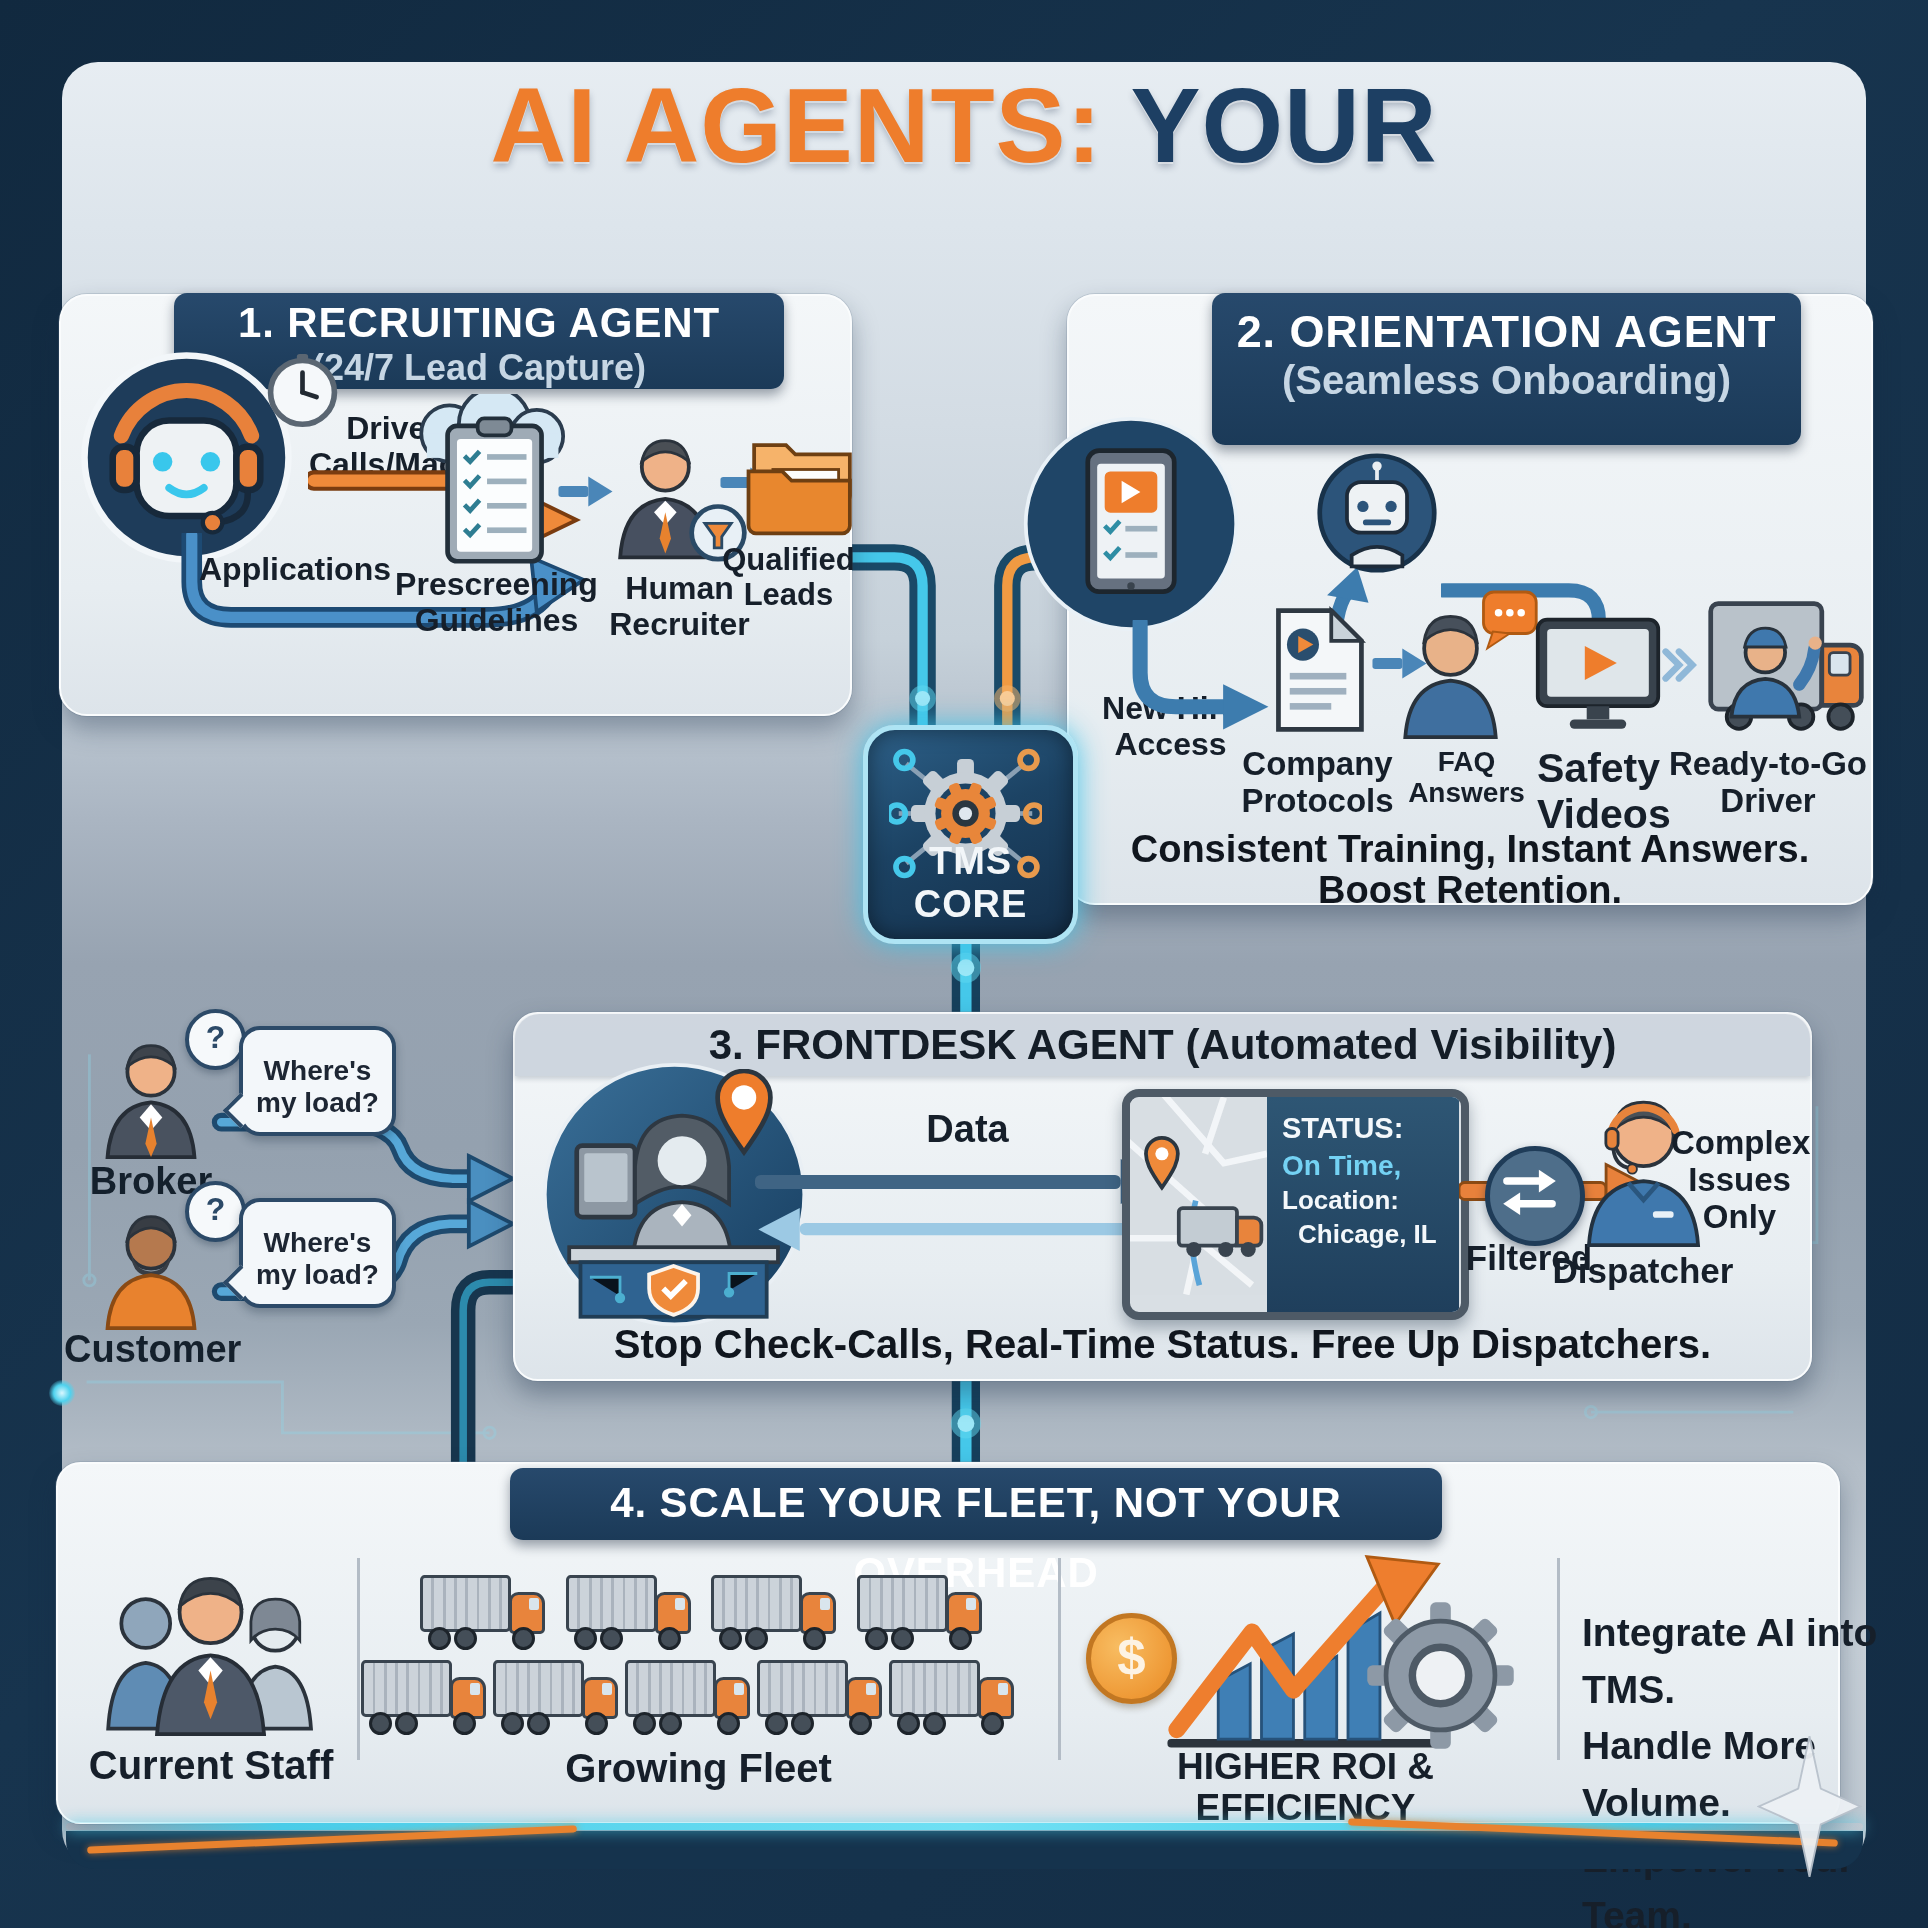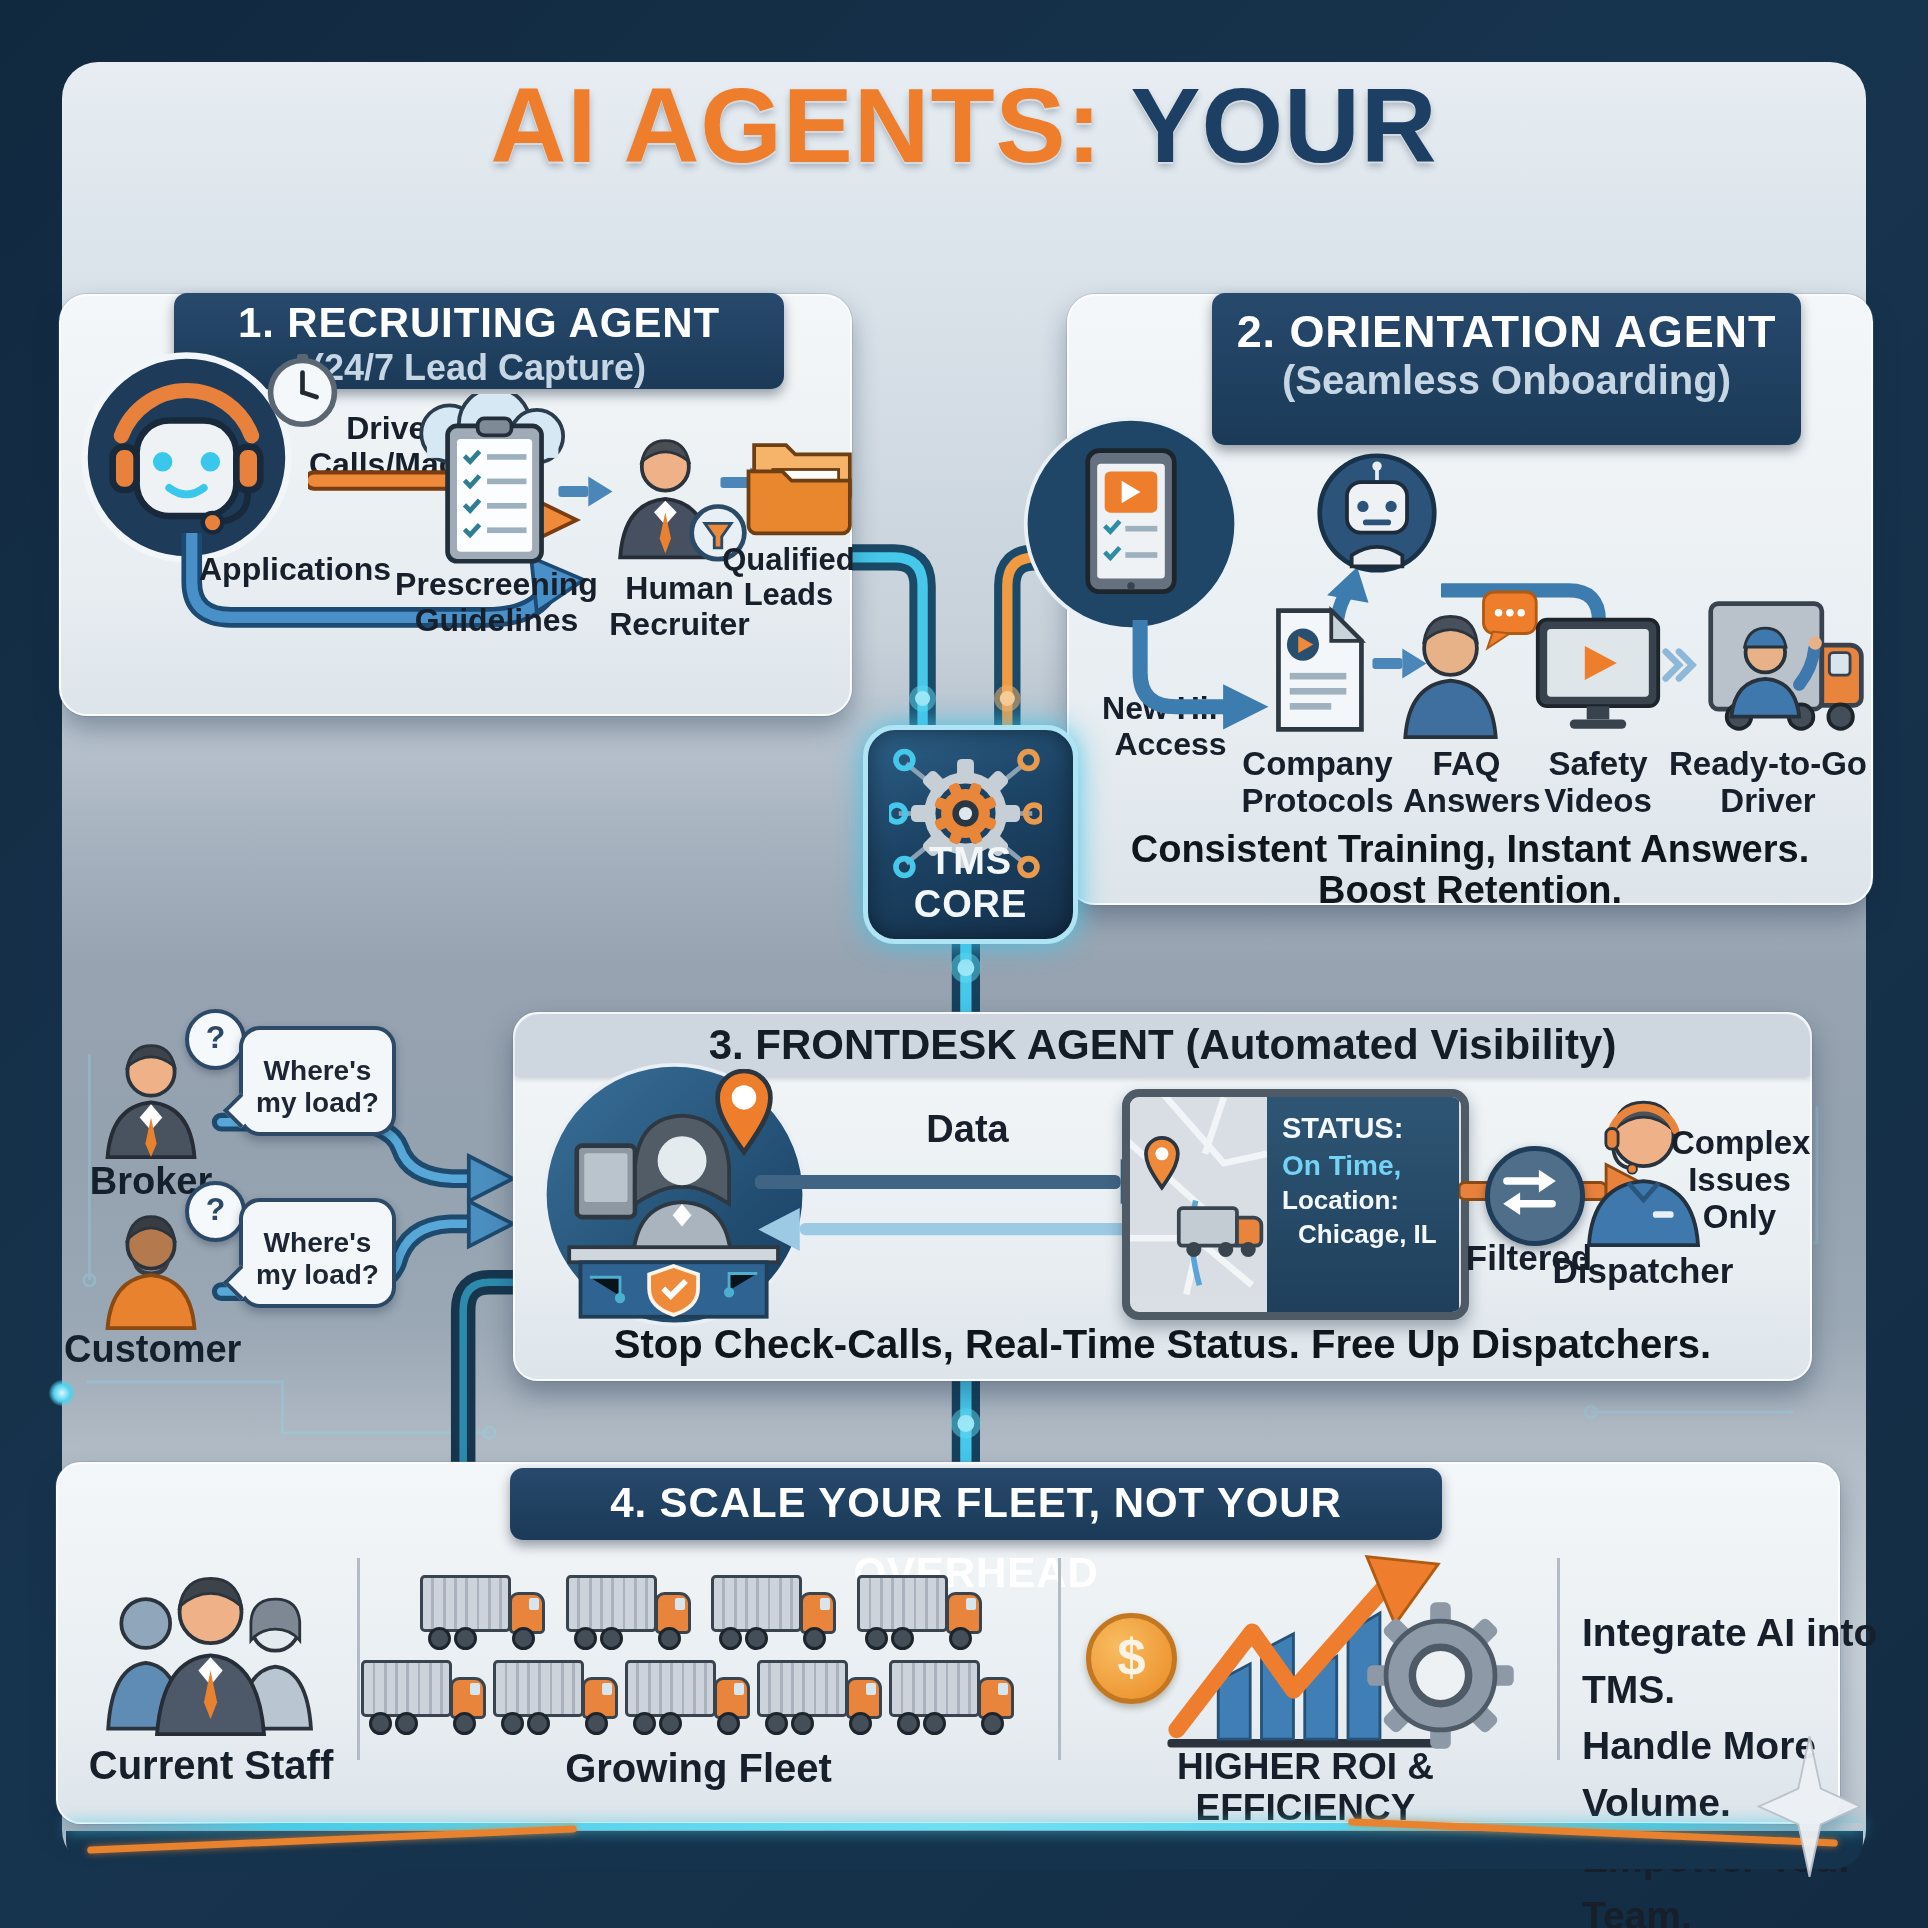--- a/index.html
+++ b/index.html
@@ -316,38 +316,38 @@
     <svg class="abs" style="left:325px;top:294px" width="146" height="151" viewBox="0 0 155 160">
       <rect x="95" y="2" width="56" height="44" rx="11" fill="#ee7d2c" stroke="#b05a12" stroke-width="3"></rect>
       <polygon points="105,44 99,62 123,46" fill="#ee7d2c" stroke="#b05a12" stroke-width="2"></polygon>
       <circle cx="111" cy="24" r="4" fill="#fff"></circle>
         <circle cx="123" cy="24" r="4" fill="#fff"></circle>
         <circle cx="135" cy="24" r="4" fill="#fff"></circle>
       <circle cx="60" cy="62" r="28" fill="#e8b289" stroke="#2b333c" stroke-width="4"></circle>
       <path d="M32 54 Q36 28 60 28 Q84 28 88 54 Q74 42 60 42 Q46 42 32 54 Z" fill="#47505b" stroke="#2b333c" stroke-width="3"></path>
       <path d="M12 156 Q16 100 60 96 Q104 100 108 156 Z" fill="#3f6f9f" stroke="#28323c" stroke-width="4"></path>
     </svg>
-    <div class="lbl" style="left:334px;top:450px;width:127px;font-size:33px;">
+    <div class="lbl" style="left:334px;top:450px;width:127px;font-size:28px;">
       <div>FAQ</div>
         <div>Answers</div>
     </div>
 
     <svg class="abs" style="left:467px;top:347px" width="55" height="41" viewBox="0 0 58 44">
       <rect x="0" y="16" width="32" height="12" rx="3" fill="#4a86b8"></rect>
         <polygon points="32,6 58,22 32,38" fill="#4a86b8"></polygon>
     </svg>
 
     <svg class="abs" style="left:463px;top:318px" width="132" height="128" viewBox="0 0 140 136">
       <rect x="6" y="6" width="128" height="92" rx="10" fill="#39434d" stroke="#1d242b" stroke-width="4"></rect>
       <rect x="16" y="16" width="108" height="72" rx="4" fill="#dfe6ea"></rect>
       <polygon points="56,34 90,52 56,70" fill="#ee7d2c"></polygon>
       <rect x="58" y="98" width="24" height="14" fill="#39434d"></rect>
       <rect x="40" y="112" width="60" height="10" rx="5" fill="#39434d"></rect>
     </svg>
-    <div class="lbl" style="left:468px;top:450px;width:122px;font-size:33px;">
+    <div class="lbl" style="left:468px;top:450px;width:122px;font-size:41px;">
       <div>Safety</div>
         <div>Videos</div>
     </div>
 
     <svg class="abs" style="left:591px;top:350px" width="38" height="38" viewBox="0 0 40 40">
       <path d="M6 6 L20 20 L6 34 M20 6 L34 20 L20 34" stroke="#8fb8d8" stroke-width="7" fill="none" stroke-linecap="round"></path>
     </svg>
 
     <svg class="abs" style="left:621px;top:298px" width="177" height="153" viewBox="0 0 188 162">
       <rect x="22" y="10" width="118" height="112" rx="8" fill="#b9c2ca" stroke="#39434f" stroke-width="5"></rect>

